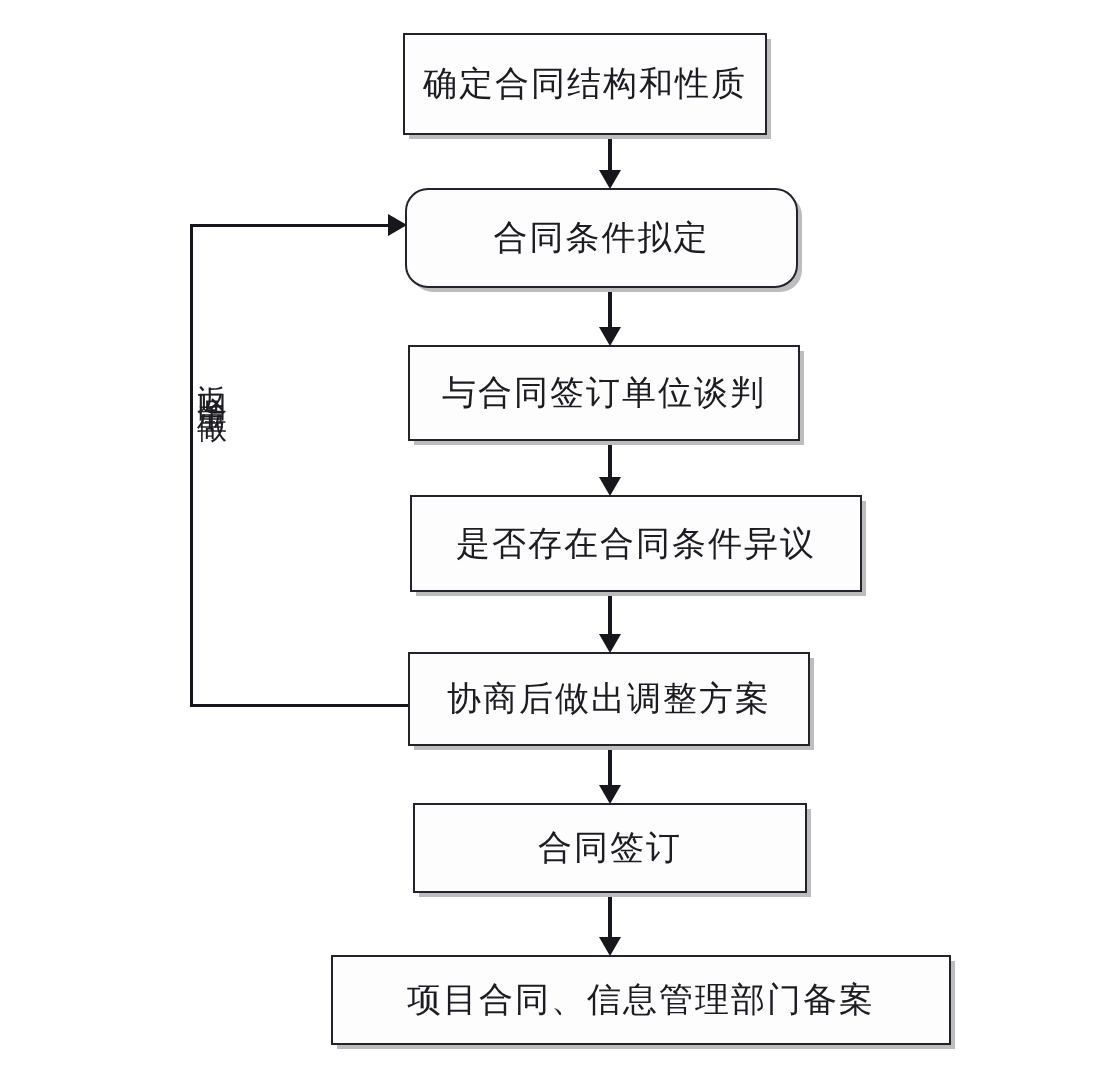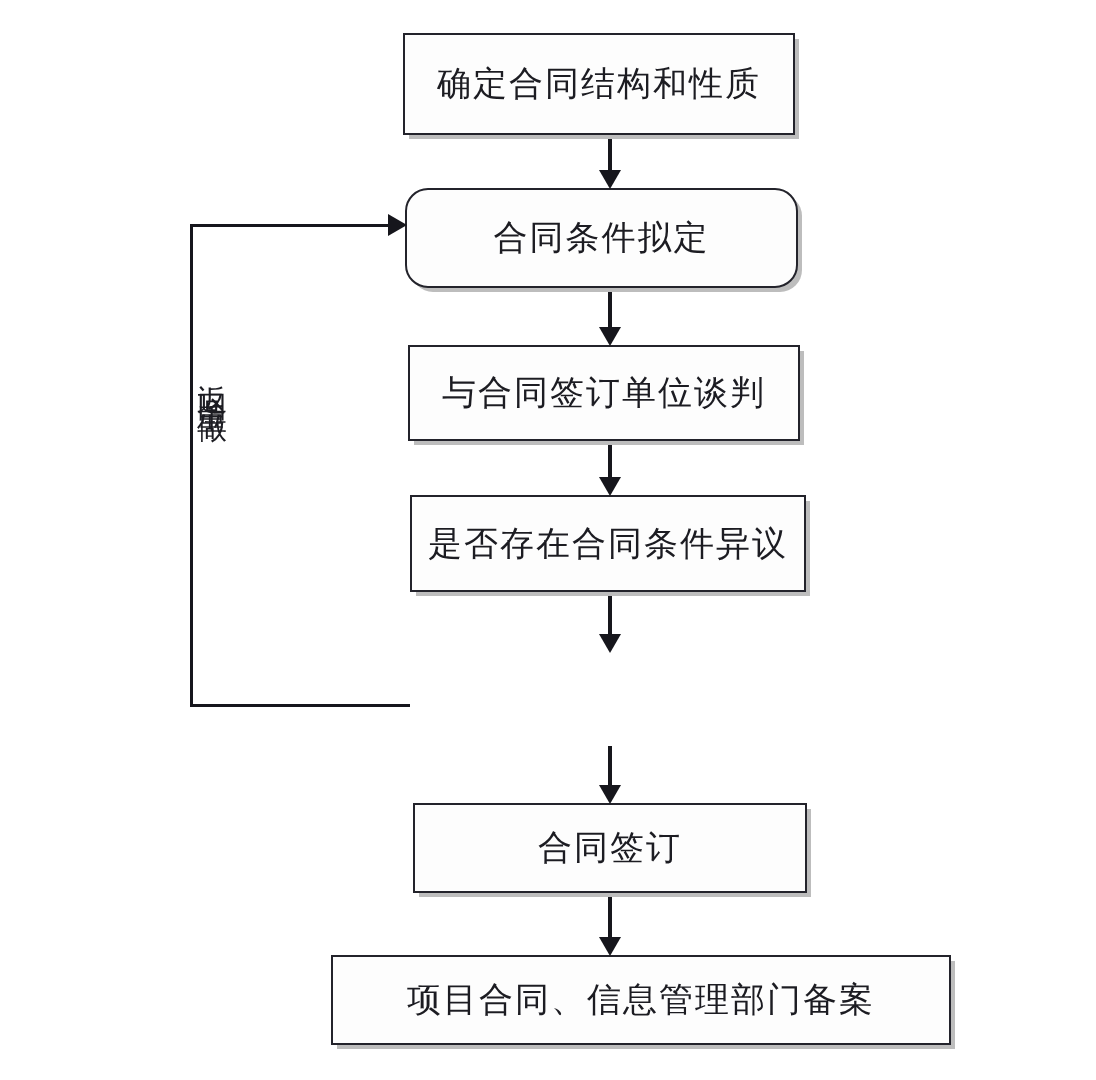--- a/index.html
+++ b/index.html
@@ -88,36 +88,39 @@
     line-height: 1;
     user-select: none;
     z-index: 5;
   }
 </style>
 </head>
 <body>
 
 <div id="canvas">
 
-  <div class="node" style="left:403px; top:33px; width:392px; height:102px;">
+  <div class="node" style="left:403px; top:33px; width:364px; height:102px;">
     <span class="node-label">确定合同结构和性质</span>
   </div>
 
   <div class="node" style="left:405px; top:188px; width:393px; height:100px;border-radius:23px;">
     <span class="node-label">合同条件拟定</span>
   </div>
 
   <div class="node" style="left:408px; top:345px; width:392px; height:96px;">
     <span class="node-label">与合同签订单位谈判</span>
   </div>
 
-  <div class="node" style="left:410px; top:495px; width:396px; height:97px;">
+  <div class="node" style="left:410px; top:495px; width:452px; height:97px;">
     <span class="node-label">是否存在合同条件异议</span>
   </div>
 
+  <div class="node" style="left:408px; top:652px; width:402px; height:94px;">
+    <span class="node-label">协商后做出调整方案</span>
+  </div>
 
   <div class="node" style="left:413px; top:803px; width:394px; height:90px;">
     <span class="node-label">合同签订</span>
   </div>
 
   <div class="node" style="left:331px; top:955px; width:620px; height:90px;">
     <span class="node-label">项目合同、信息管理部门备案</span>
   </div>
 
   <div class="conn-v" style="left:608px; top:135px; height:39px;"></div>

